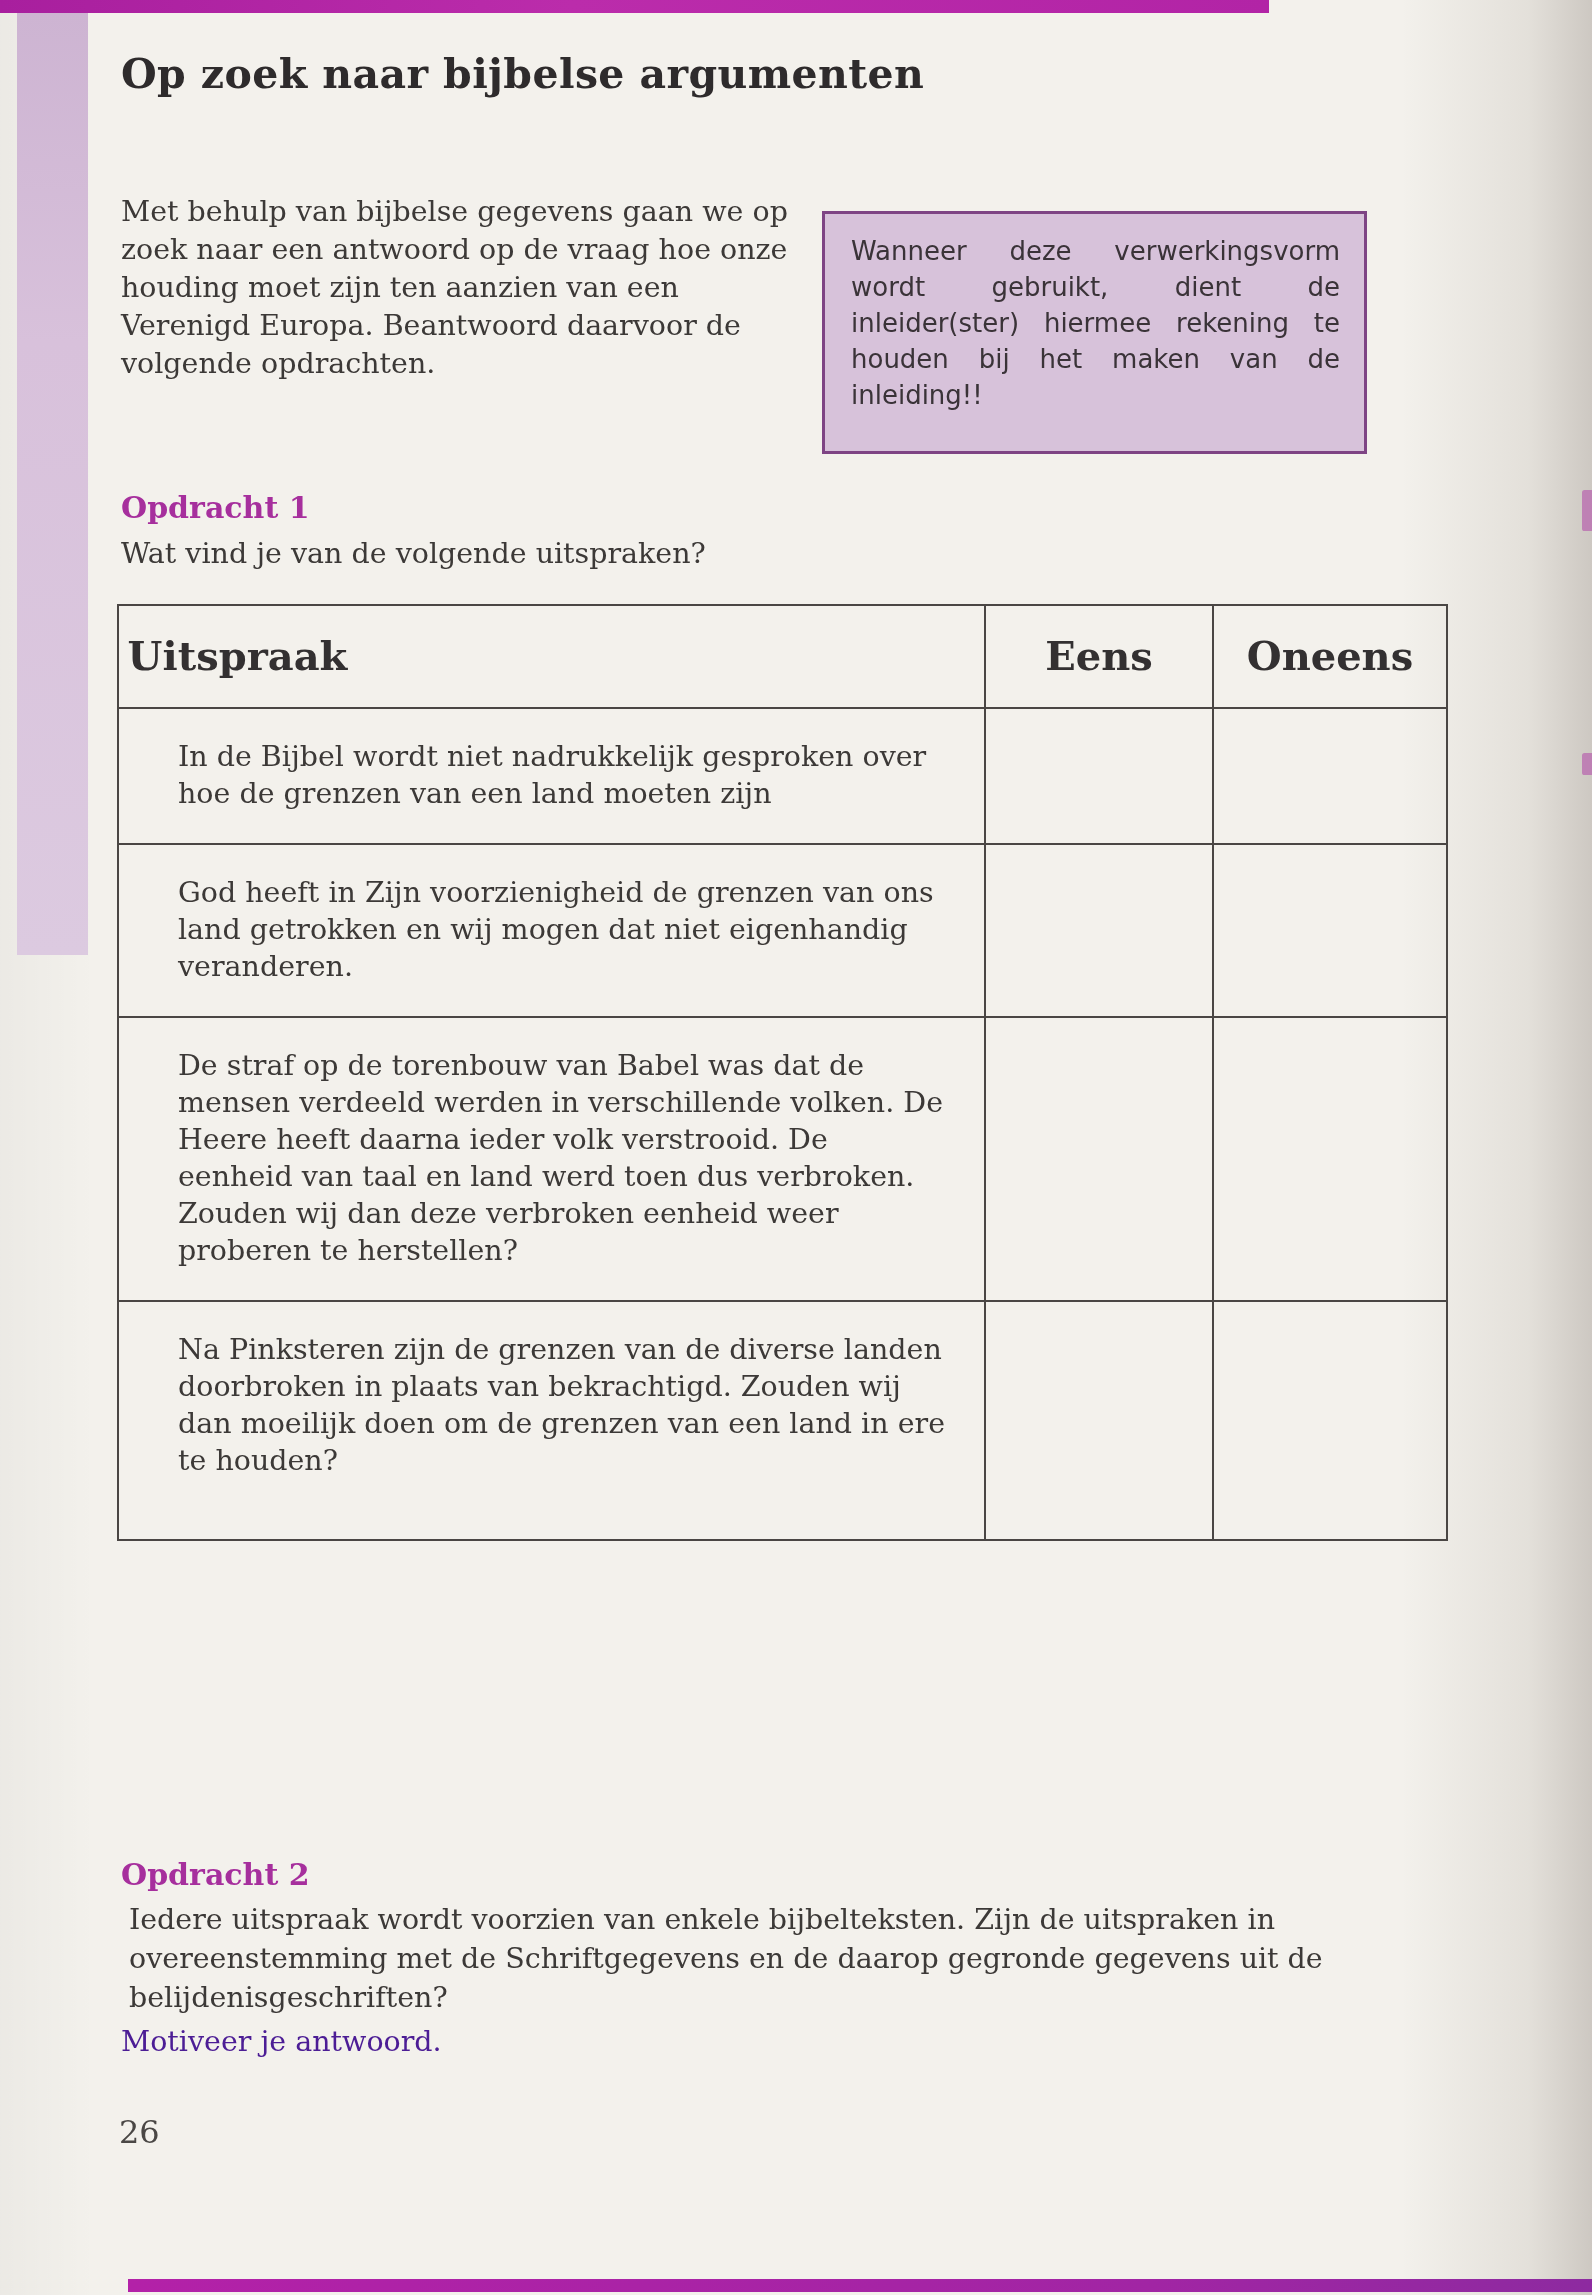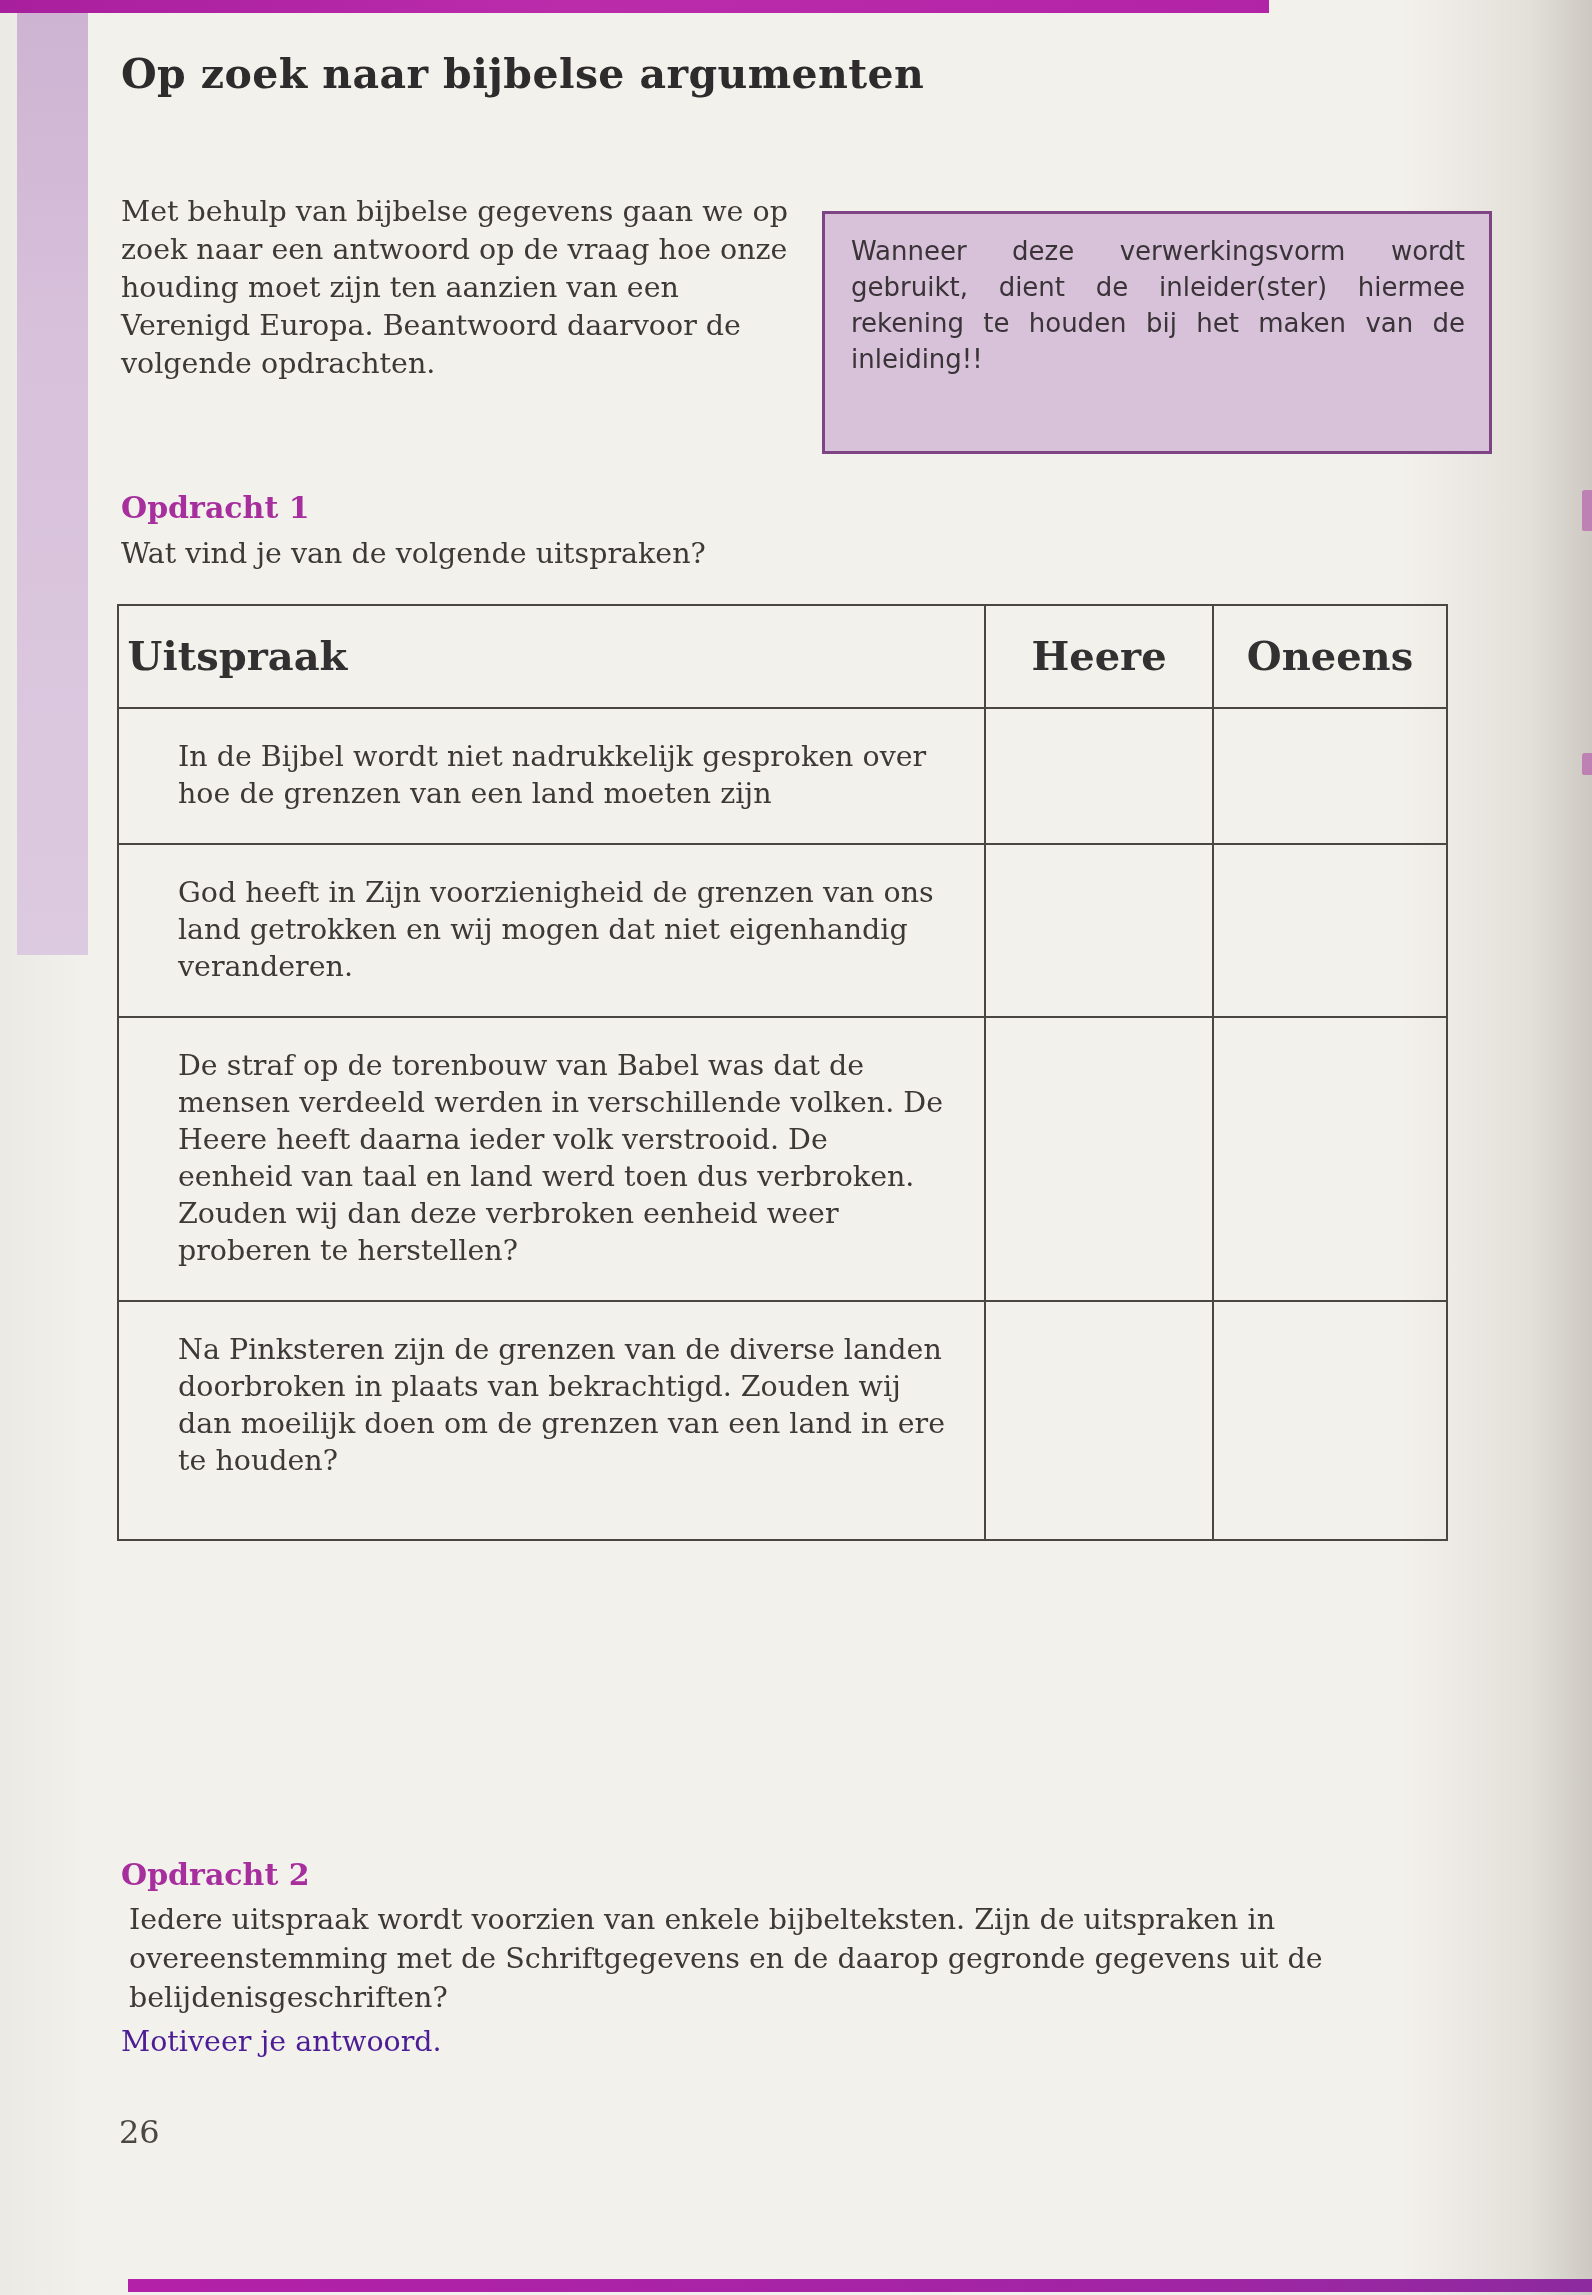--- a/index.html
+++ b/index.html
@@ -36,21 +36,21 @@
     font-size: 41px; font-weight: bold; color: #2e2b2c;
     letter-spacing: 0.4px;
   }
   .intro {
     position: absolute; left: 121px; top: 193px;
     width: 690px;
     font-size: 28.5px; line-height: 38px; color: #3c3937;
   }
   .note-box {
     position: absolute; left: 822px; top: 211px;
-    width: 670px; min-height: 243px;
+    width: 545px; min-height: 243px;
     background: #d7c2da;
     border: 3.5px solid #7e4484;
     padding: 19px 24px 17.3px 26px;
   }
   .note-text {
     font-family: "DejaVu Sans", sans-serif;
     font-size: 26px; line-height: 36px;
     color: #3a3338;
     text-align: justify;
   }
@@ -124,21 +124,21 @@
   <p class="note-text">Wanneer deze verwerkings­vorm wordt gebruikt, dient de inleider(ster) hiermee rekening te houden bij het maken van de inleiding!!</p>
 </div>
 
 <h2 class="opdracht-heading opdracht1-heading">Opdracht 1</h2>
 <p class="opdracht1-question">Wat vind je van de volgende uitspraken?</p>
 
 <table class="statements">
   <thead>
     <tr>
       <th class="col-statement">Uitspraak</th>
-      <th class="col-agree">Heere</th>
+      <th class="col-agree">Eens</th>
       <th class="col-disagree">Oneens</th>
     </tr>
   </thead>
   <tbody>
     <tr>
       <td class="cell-statement">In de Bijbel wordt niet nadrukkelijk ge­sproken over hoe de grenzen van een land moeten zijn</td>
       <td class="cell-agree"></td>
       <td class="cell-disagree"></td>
     </tr>
     <tr>

